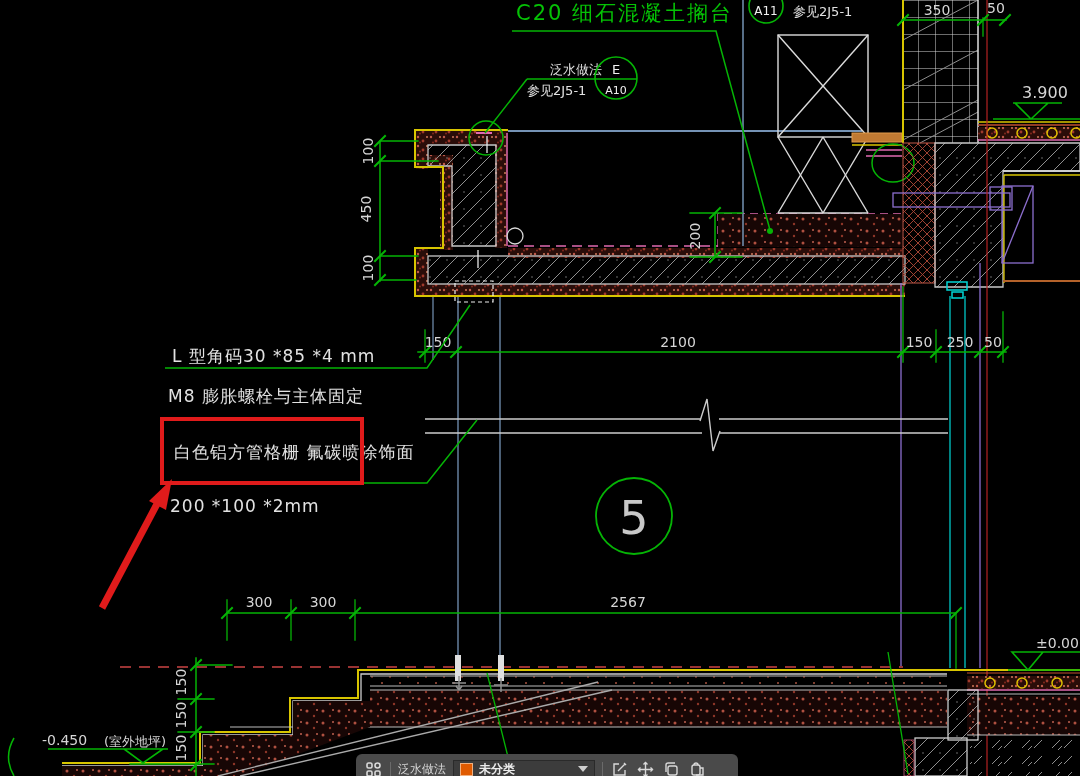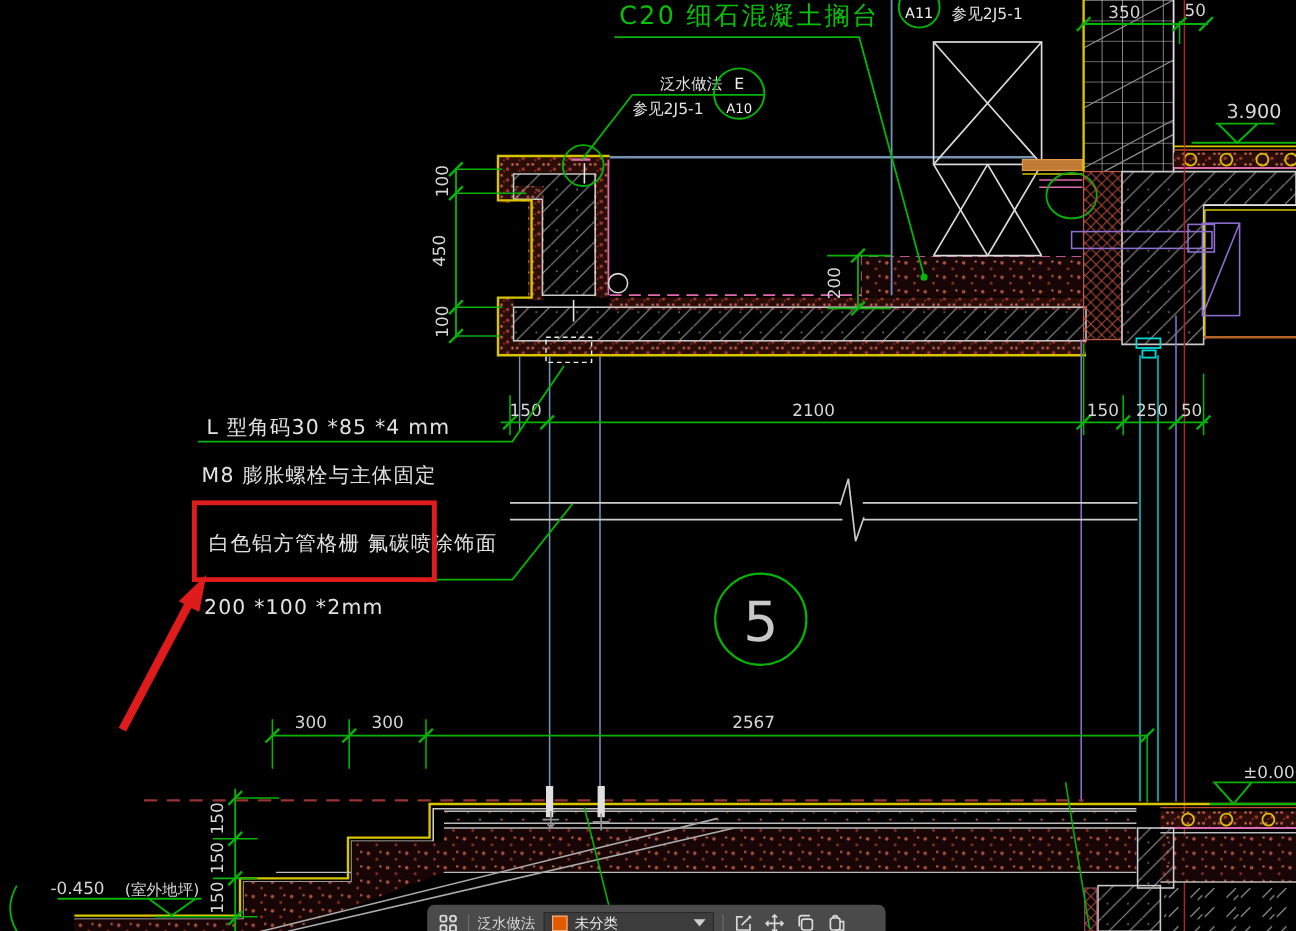--- a/index.html
+++ b/index.html
@@ -10,21 +10,21 @@
   .notetxt{fill:#e2e2e2;font-size:17px;letter-spacing:1px;}
   .greentxt{fill:#05c205;}
   
   .toolbar{position:absolute;left:356px;top:754px;width:382px;height:30px;background:#4a4a4a;
     border-radius:6px 6px 0 0;display:flex;align-items:center;gap:7px;padding:4px 8px;box-sizing:border-box;}
   .tb-sep{width:1px;height:15px;background:#6a6a6a;}
   .tb-label{color:#d9d9d9;font-size:12px;white-space:nowrap;}
   .tb-dd{display:flex;align-items:center;gap:6px;background:#3c3c3c;border:1px solid #2a2a2a;
     height:19px;width:142px;padding:0 6px;box-sizing:border-box;}
   .tb-swatch{width:11px;height:11px;background:#e05a00;border:1px solid #f0b080;flex:0 0 auto;}
-  .tb-ddtext{color:#ececec;font-size:12px;flex:1;white-space:nowrap;overflow:hidden;}
+  .tb-ddtext{color:#ececec;font-size:12px;flex:1;white-space:nowrap;overflow:hidden;font-weight:bold;}
   .tb-caret{width:0;height:0;border-left:5px solid transparent;border-right:5px solid transparent;
     border-top:6px solid #cfcfcf;}
   .tb-icon{width:19px;height:19px;display:flex;align-items:center;justify-content:center;flex:0 0 auto;}
 </style>
 </head>
 <body>
 
 <div id="stage">
 <svg width="1080" height="776" viewBox="0 0 1080 776">
   <defs>

